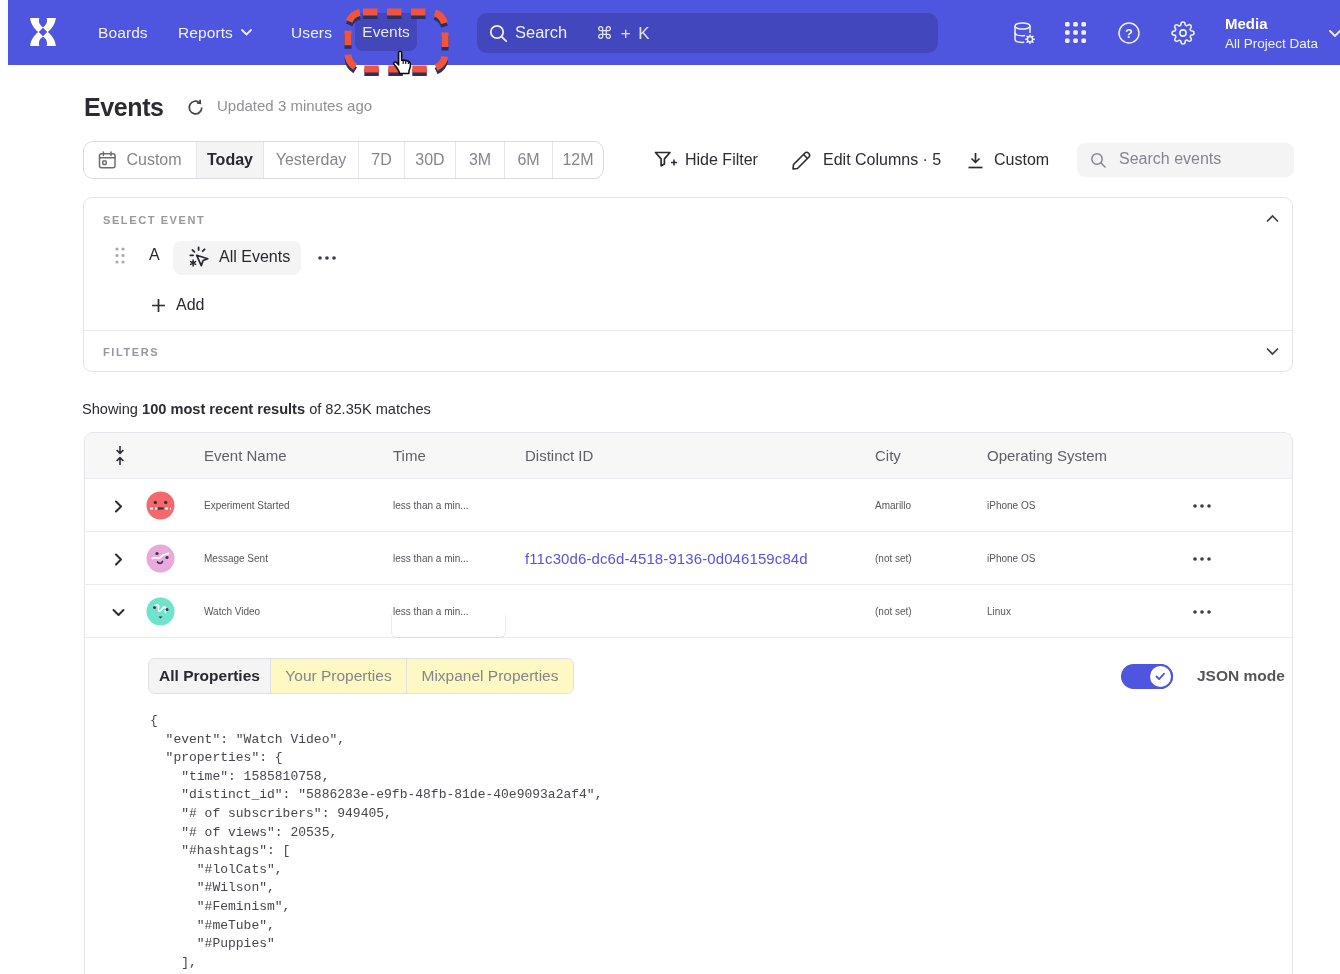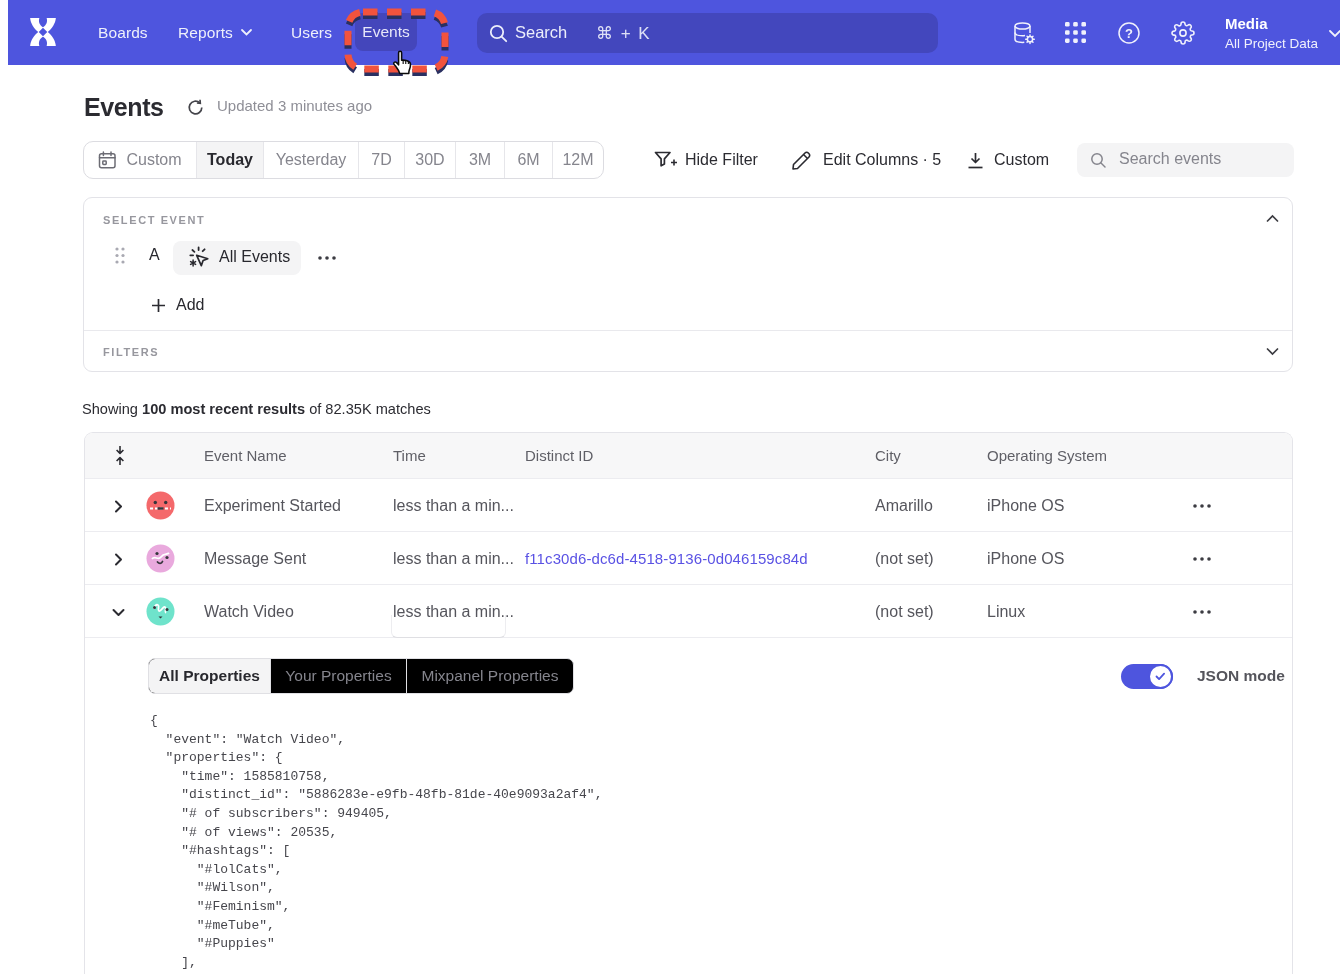--- a/index.html
+++ b/index.html
@@ -50,26 +50,26 @@
 
 
 #showing { position:absolute; left:74px; top:401px; font-size:14.6px; color:#2b2b31; }
 
 
 #tbl { position:absolute; left:76px; top:432px; width:1209px; height:542px;
   border:1px solid #e4e4e9; border-bottom:none; border-radius:9px 9px 0 0; background:#fff; overflow:hidden;}
 #thead { position:absolute; left:0; top:0; width:100%; height:45px; background:#f7f7f8; }
 .th { position:absolute; top:0; height:45px; line-height:45px; font-size:15px; font-weight:500; color:#5f5f66; }
 .row { position:absolute; left:0; width:100%; height:53px; border-top:1px solid #ececf0; }
-.cell { position:absolute; top:0; height:53px; line-height:53px; font-size:16px; color:#55555c; }
+.cell { position:absolute; top:0; height:53px; line-height:53px; font-size:10px; color:#55555c; }
 .idlink { color:#5a52e4; font-size:15px; letter-spacing:.1px; }
 
 
 #tabs { position:absolute; left:63px; top:225px; height:36px; display:flex;
-  border:1px solid #e0e0e4; border-radius:7px; overflow:hidden; background:#000000;}
+  border:1px solid #e0e0e4; border-radius:7px; overflow:hidden; background:#fef9c3;}
 #tabs .tab { height:100%; display:flex; align-items:center; justify-content:center;
   font-size:15.5px; color:#85858d; border-right:1px solid #e0e0e4; }
 #tabs .tab:last-child { border-right:none; }
 #tabs .sel { background:#f4f4f5; color:#28282e; font-weight:700; }
 
 #toggle { position:absolute; left:1036px; top:231px; width:52px; height:25px;
   background:#4e55de; border-radius:13px; }
 #toggle .knob { position:absolute; right:0px; top:0px; width:25px; height:25px;
   background:#fff; border-radius:50%; border:2px solid #4e55de; }
 #jsonmode { position:absolute; left:1112px; top:234px; font-size:15.5px; font-weight:600; color:#55555c; }

